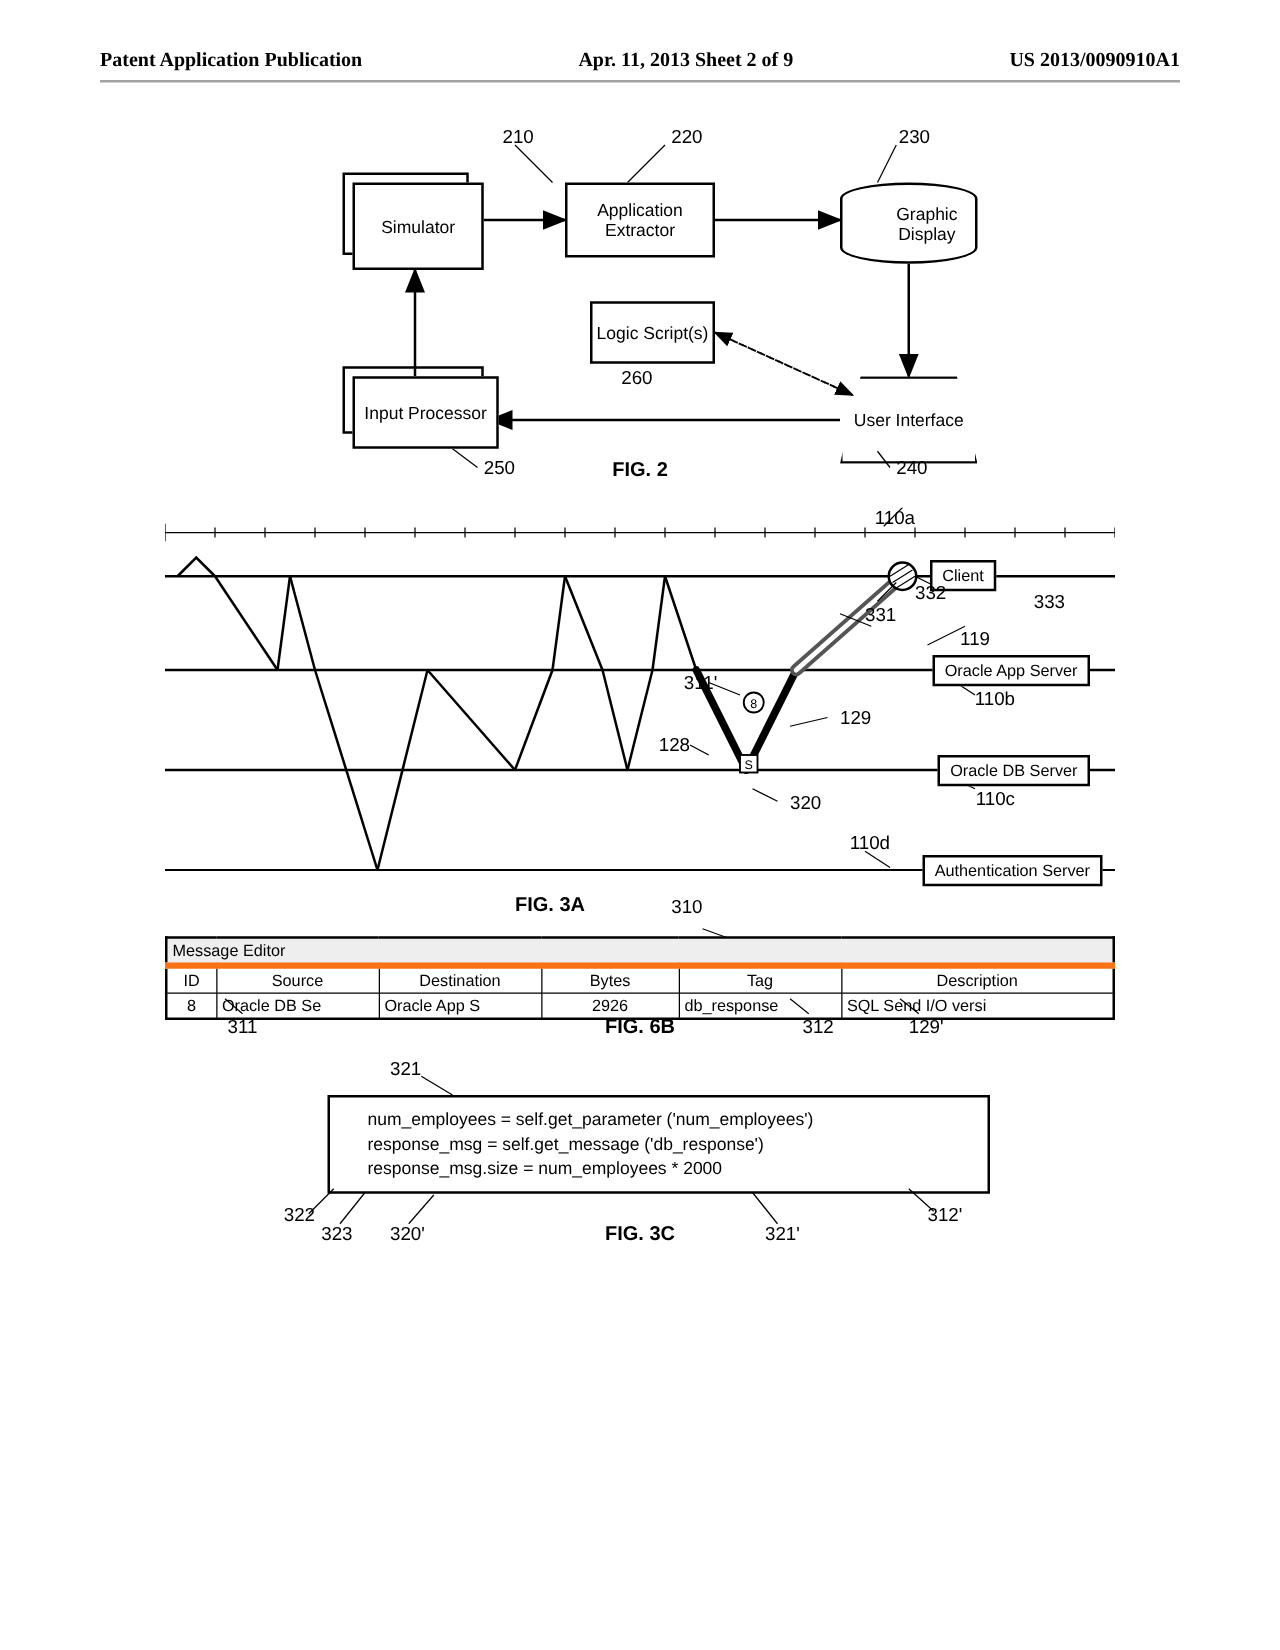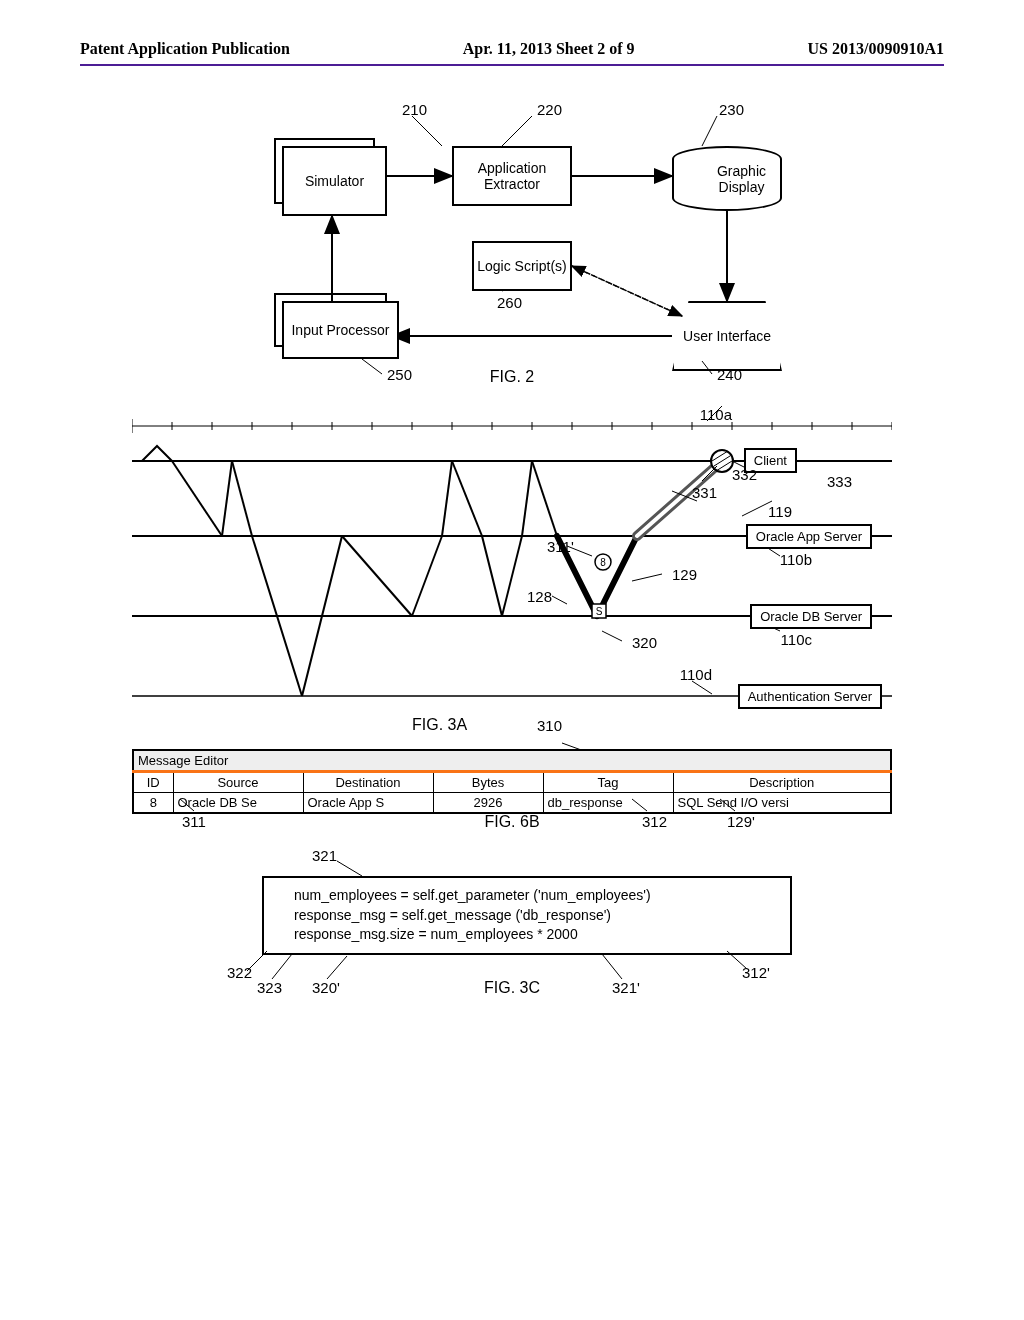--- a/index.html
+++ b/index.html
@@ -1,38 +1,38 @@
 <!DOCTYPE html>
 <html><head>
 <meta charset="utf-8">
 <style>
   * { margin:0; padding:0; box-sizing:border-box; }
   body { font-family: "Times New Roman", serif; background:#fff; width:1024px; }
   .page { width:1024px; height:1320px; position:relative; padding:40px 80px; }
-  .hdr { display:flex; justify-content:space-between; font-weight:bold; font-size:16px; border-bottom:2px solid #4c1d95; padding-bottom:6px; margin-bottom:30px; }
+  .hdr { display:flex; justify-content:space-between; font-weight:bold; font-size:16px; border-bottom:2px solid #a3a3a3; padding-bottom:6px; margin-bottom:30px; }
   
   
   .fig2 { position:relative; width:640px; height:290px; margin:0 auto 20px; font-family:Arial,sans-serif; font-size:14px; }
   .box { position:absolute; border:2px solid #000; background:#fff; display:flex; align-items:center; justify-content:center; text-align:center; }
   .shadowbox::before { content:""; position:absolute; border:2px solid #000; left:-10px; top:-10px; right:10px; bottom:10px; z-index:-1; }
   .lbl { position:absolute; font-size:15px; }
   .lens { position:absolute; border:2px solid #000; border-radius:50% 50% 50% 50% / 20% 20% 20% 20%; display:flex; align-items:center; justify-content:center; text-align:center;padding-left:29px; }
   .trap { position:absolute; border:2px solid #000; width:110px; height:70px; text-align:center; display:flex; align-items:center; justify-content:center; clip-path:polygon(15% 0,85% 0,100% 100%,0 100%); }
   svg.conn { position:absolute; top:0; left:0; width:100%; height:100%; pointer-events:none; }
-  .figlbl { font-weight:normal; font-size:16px; text-align:center; }
+  .figlbl { font-weight:bold; font-size:16px; text-align:center; }
   
   
   .fig3a { position:relative; width:760px; height:330px; margin:0 auto 5px; font-family:Arial,sans-serif; font-size:13px; }
   .nodeBox { position:absolute; border:2px solid #000; background:#fff; padding:3px 8px; font-size:13px; }
   
   
   .fig3b { width:760px; margin:0 auto 10px; font-family:Arial,sans-serif; font-size:13px; position:relative; }
   .tbl { border:2px solid #000; width:100%; border-collapse:collapse; }
   .tbl td, .tbl th { border:1px solid #000; padding:2px 4px; text-align:center; font-weight:normal; }
-  .tbl .title { text-align:left; border-bottom:3px solid #f97316; background:#eee; }
+  .tbl .title { text-align:left; border-bottom:5px solid #f97316; background:#eee; }
   
   
   .fig3c { width:640px; margin:20px auto 0; font-family:Arial,sans-serif; font-size:14px; position:relative; }
   .codebox { border:2px solid #000; padding:8px 30px; line-height:1.4; font-family:Arial,sans-serif; }
 </style>
 </head>
 <body>
 
 <div class="page">
   <div class="hdr">

